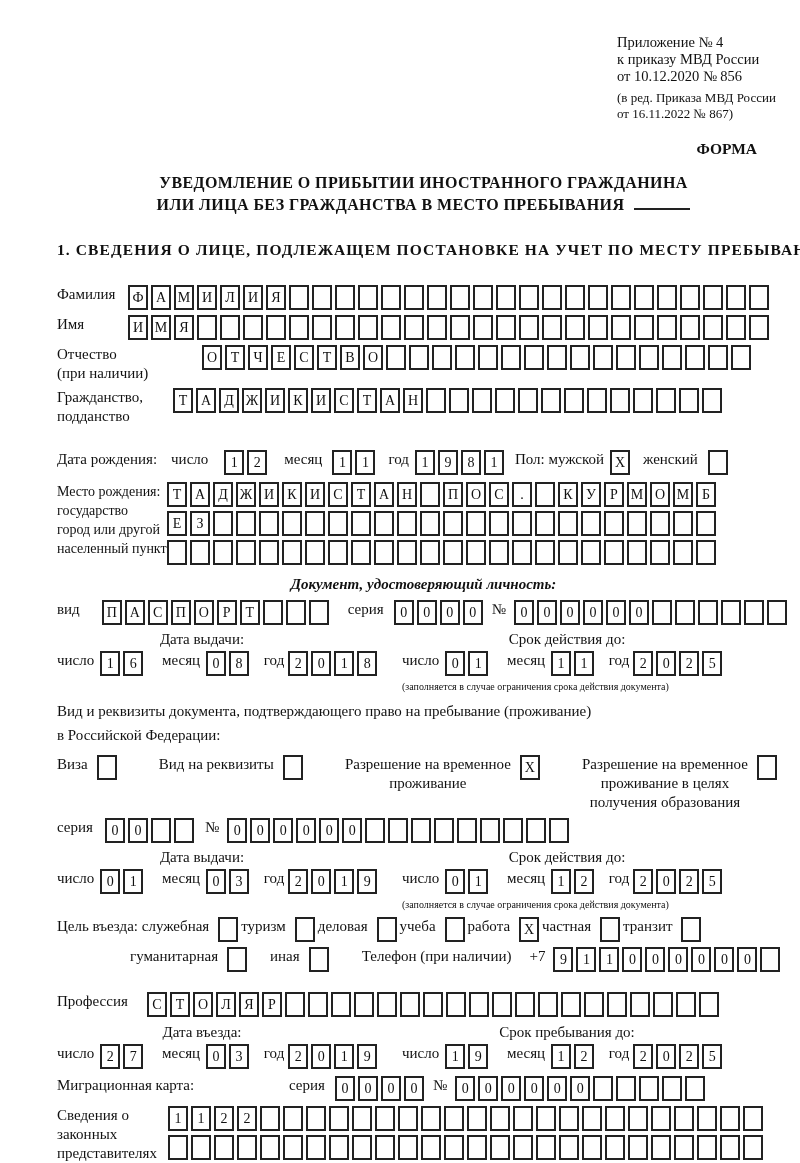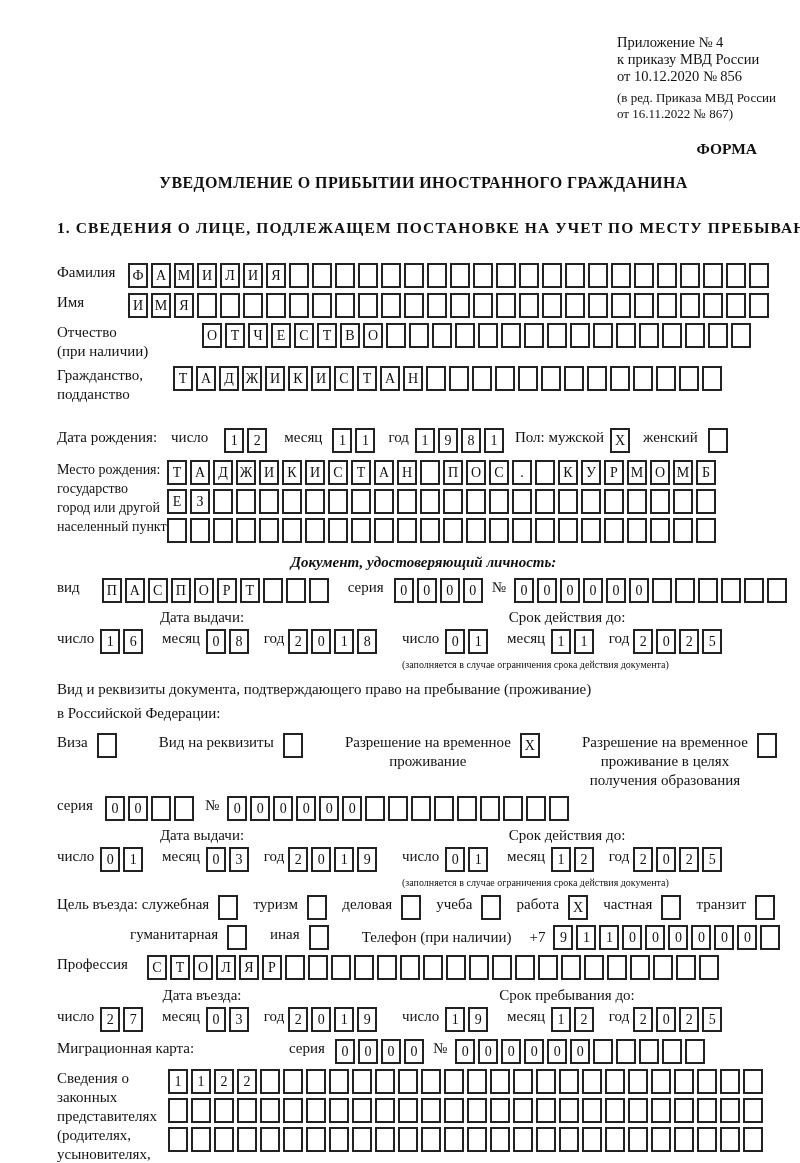--- a/index.html
+++ b/index.html
@@ -42,22 +42,22 @@
   .dgrow{white-space:nowrap;}
   .dlab{margin-right:6px;}
   .mlA{margin-left:12px;}
   .mlB{margin-left:8px;margin-right:4px;}
   .note{font-size:10px;line-height:16px;margin-top:3px;white-space:nowrap;}
   .intro{line-height:24px;}
   .optrow{display:flex;justify-content:space-between;align-items:flex-start;margin-top:8px;margin-bottom:2px;padding-right:10px;}
   .optgrp{display:flex;align-items:flex-start;}
   .optgrp .txt{margin-right:9px;}
   .optgrp .txt.center{text-align:center;}
-  .purrow{display:flex;justify-content:space-between;align-items:flex-start;margin-bottom:5px;padding-right:12px;}
-  .pur2{margin-left:73px;display:flex;align-items:center;margin-bottom:5px;}
+  .purrow{display:flex;align-items:flex-start;margin-bottom:5px;padding-right:12px;}
+  .pur2{margin-left:73px;display:flex;align-items:flex-start;margin-bottom:20px;}
   .gap20{width:20px;flex:none;}
   .gap30{width:30px;flex:none;}
   .prefix{margin:0 8px 0 18px;}
   .mig-lbl{width:232px;flex:none;}
 </style>
 </head>
 <body>
 
 <div class="page">
 
@@ -68,20 +68,23 @@
     <div class="edition">
       <div>(в ред. Приказа МВД России</div>
       <div>от 16.11.2022 № 867)</div>
     </div>
   </div>
 
   <div class="form-label">ФОРМА</div>
 
   <div class="title">
     <div>УВЕДОМЛЕНИЕ О ПРИБЫТИИ ИНОСТРАННОГО ГРАЖДАНИНА</div>
+    <div>
+      <span>ИЛИ ЛИЦА БЕЗ ГРАЖДАНСТВА В МЕСТО ПРЕБЫВАНИЯ</span><span class="blank-line"></span>
+    </div>
   </div>
 
   <div class="section1">1. СВЕДЕНИЯ О ЛИЦЕ, ПОДЛЕЖАЩЕМ ПОСТАНОВКЕ НА УЧЕТ ПО МЕСТУ ПРЕБЫВАНИЯ</div>
 
   <div class="row">
     <span class="lbl w71">Фамилия</span>
     <span class="strip"><span class="cell">Ф</span><span class="cell">А</span><span class="cell">М</span><span class="cell">И</span><span class="cell">Л</span><span class="cell">И</span><span class="cell">Я</span><span class="cell"></span><span class="cell"></span><span class="cell"></span><span class="cell"></span><span class="cell"></span><span class="cell"></span><span class="cell"></span><span class="cell"></span><span class="cell"></span><span class="cell"></span><span class="cell"></span><span class="cell"></span><span class="cell"></span><span class="cell"></span><span class="cell"></span><span class="cell"></span><span class="cell"></span><span class="cell"></span><span class="cell"></span><span class="cell"></span><span class="cell"></span></span>
   </div>
 
   <div class="row">

